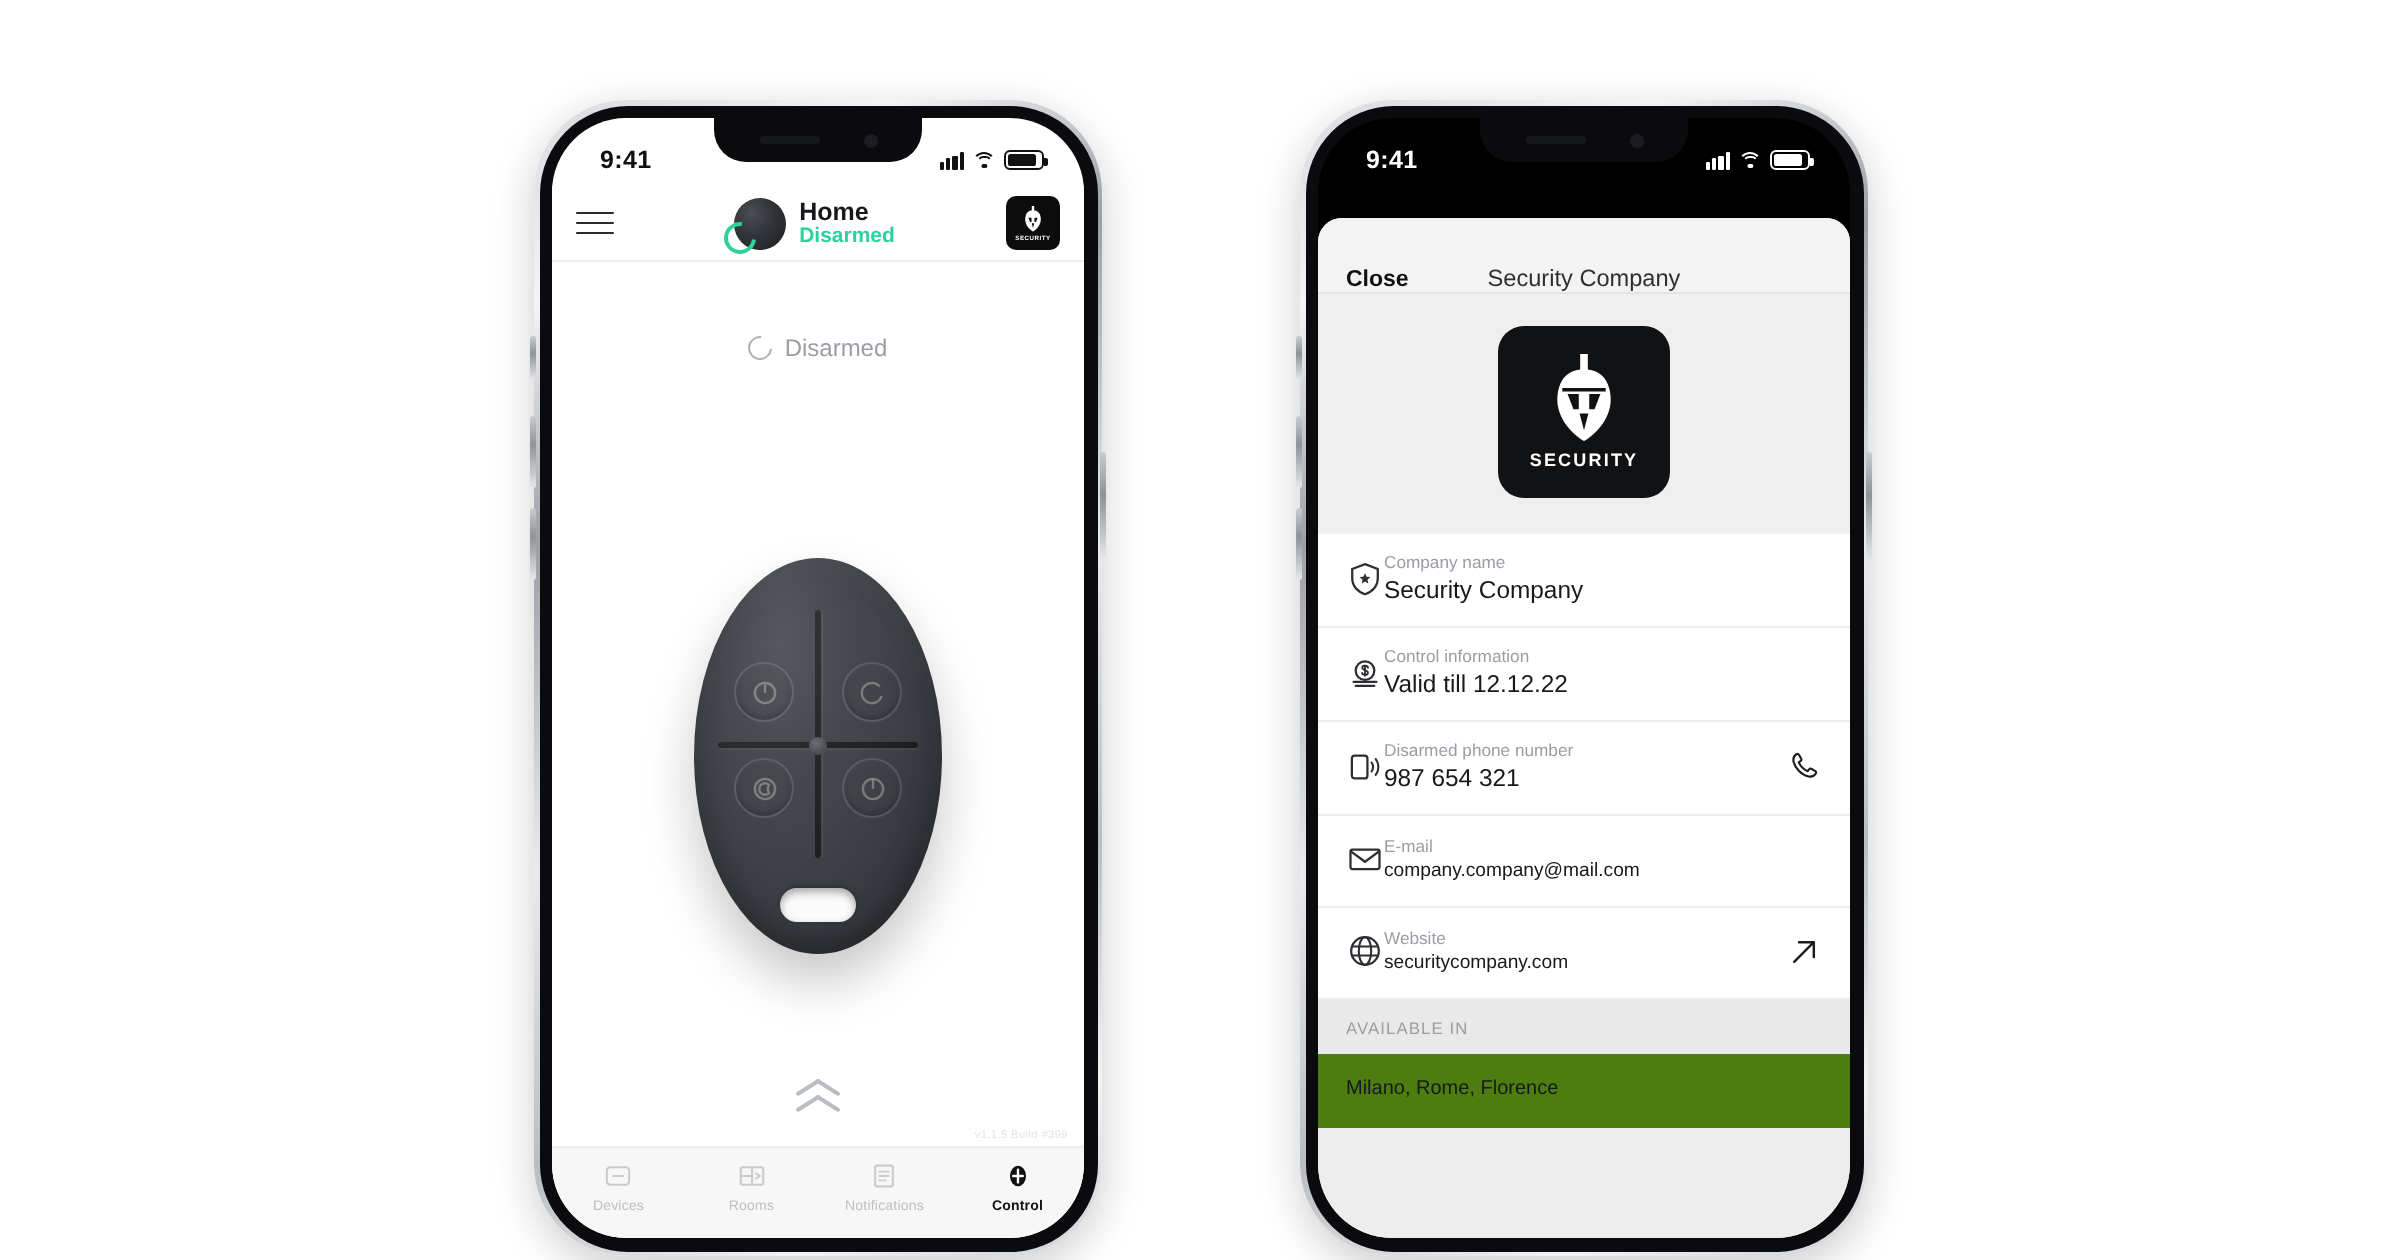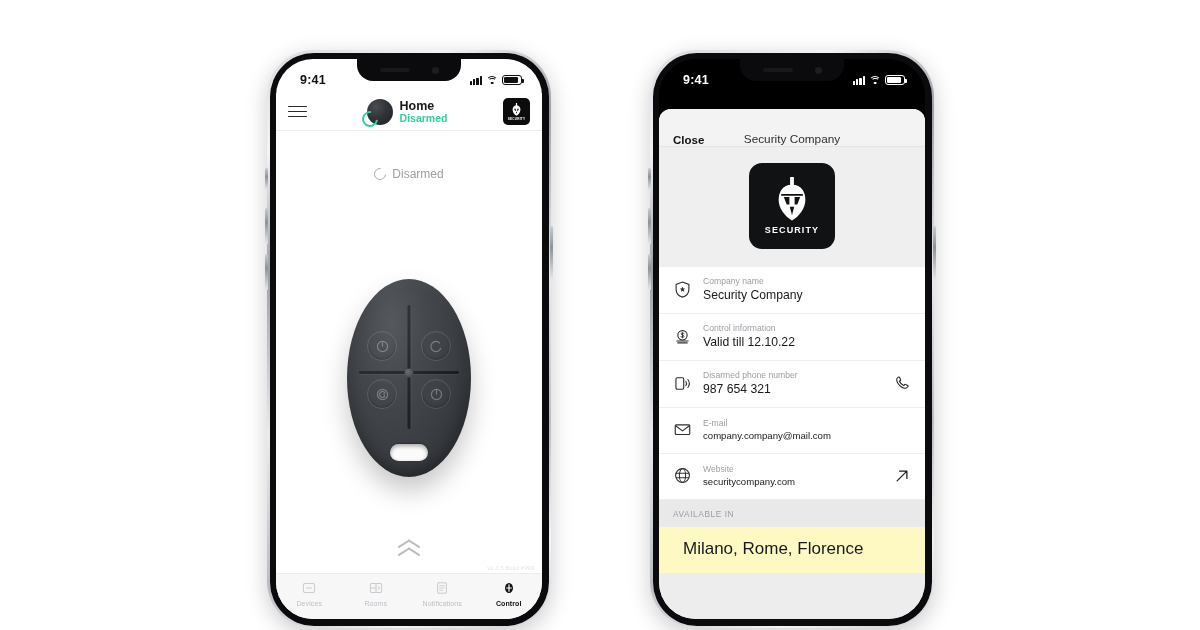--- a/index.html
+++ b/index.html
@@ -173,32 +173,32 @@
   .logo-area { background:#efefef; padding: 16px 0 18px; display:flex; justify-content:center; }
   .logo-card {
     width: 86px; height: 86px; border-radius: 13px; background: #111214;
     display:flex; flex-direction:column; align-items:center; justify-content:center; gap: 4px;
   }
   .logo-card .hel2 { width: 36px; height: 44px; }
   .logo-card .ltext { font-size: 9px; font-weight: bold; color:#fff; letter-spacing: 1.1px; }
 
   .rows { background: #fff; }
   .row {
-    display:flex; align-items:center; gap: 11px; padding: 9px 14px 10px;
+    display:flex; align-items:center; padding: 9px 14px 10px;
     border-bottom: 1px solid #eeeeee; min-height: 46px;
   }
   .row .ric { width: 19px; height: 19px; flex:none; color:#2c2e32; }
   .row .rtxt { flex: 1; line-height: 1.25; }
   .rlabel { font-size: 8.6px; color:#9a9da2; }
   .rvalue { font-size: 12.2px; color:#17191c; margin-top: 1px; }
   .rvalue.small { font-size: 9.6px; }
   .raction { width: 18px; height: 18px; flex:none; color:#1b1d20; cursor:pointer; }
 
   .section-head { background:#e9e9e9; padding: 9px 14px 8px; font-size: 8.4px; color:#9a9da2; letter-spacing: .55px; }
-  .section-body { background:#fef9c3; padding: 12px 24px 14px; font-size: 17px; color:#17191c; }
+  .section-body { background:#4d7c0f; padding: 12px 14px 14px; font-size: 10px; color:#17191c; }
   .sheet-filler { background:#ededed; height: 100%; }
 </style>
 </head>
 <body>
 
 <div class="stage">
 
   <div class="phone" id="phone1">
     <div class="phone-outer"></div>
     <div class="phone-band"></div>
@@ -407,21 +407,21 @@
           </div>
 
           <div class="row">
             <svg class="ric" viewBox="0 0 22 22">
               <circle cx="11" cy="9.6" r="5.4" fill="none" stroke="currentColor" stroke-width="1.3"></circle>
               <path d="M11 6.6 V12.6 M12.7 7.9 C12.7 7.1 11.9 6.8 11 6.8 C10.1 6.8 9.4 7.2 9.4 8 C9.4 9.7 12.7 9 12.7 10.8 C12.7 11.7 11.9 12.1 11 12.1 C10.1 12.1 9.3 11.7 9.3 10.9" fill="none" stroke="currentColor" stroke-width="1.05" stroke-linecap="round"></path>
               <path d="M4.4 16.2 H17.6 M5.6 18.4 H16.4" stroke="currentColor" stroke-width="1.3" stroke-linecap="round"></path>
             </svg>
             <div class="rtxt">
               <div class="rlabel">Control information</div>
-              <div class="rvalue">Valid till 12.10.22</div>
+              <div class="rvalue">Valid till 12.12.22</div>
             </div>
           </div>
 
           <div class="row">
             <svg class="ric" viewBox="0 0 22 22">
               <rect x="3.4" y="4.4" width="9" height="13.2" rx="1.6" fill="none" stroke="currentColor" stroke-width="1.3"></rect>
               <path d="M14.8 8.4 A4.6 4.6 0 0 1 14.8 13.6" fill="none" stroke="currentColor" stroke-width="1.2" stroke-linecap="round"></path>
               <path d="M17.2 6.4 A7.6 7.6 0 0 1 17.2 15.6" fill="none" stroke="currentColor" stroke-width="1.2" stroke-linecap="round"></path>
             </svg>
             <div class="rtxt">

